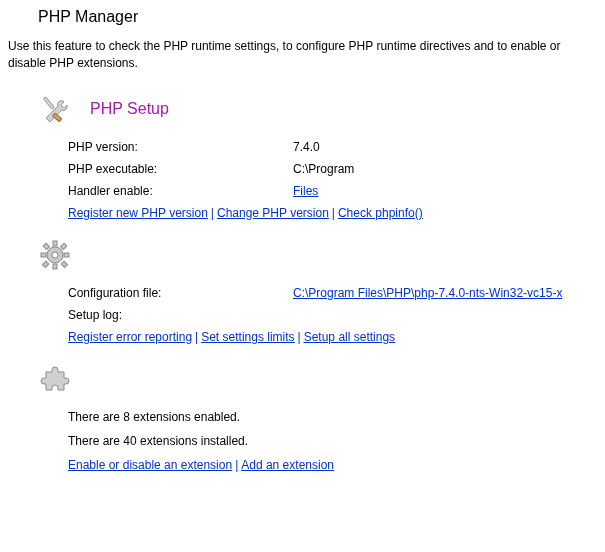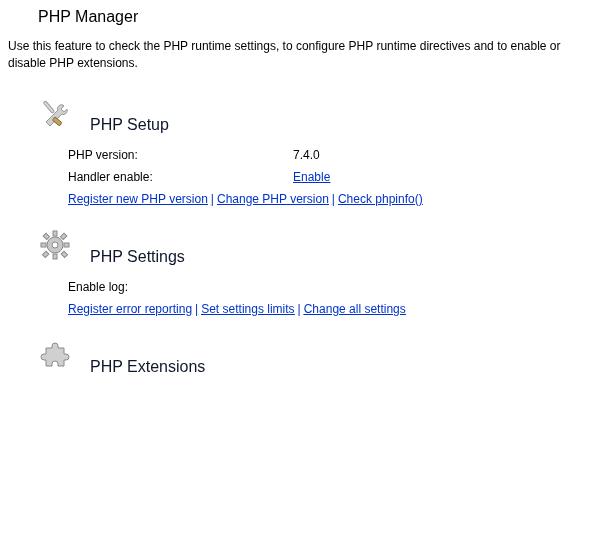--- a/index.html
+++ b/index.html
@@ -32,22 +32,21 @@
     }
     .section-icon {
       width: 34px;
       height: 34px;
       flex: 0 0 34px;
       margin-right: 18px;
     }
     .section-title {
       font-size: 16px;
       font-weight: 400;
-      color: #0f172a;
-      margin-top: 24px;
+      color: #a21caf;
     }
     .section-body {
       margin-left: 60px;
     }
     .kv-row {
       display: flex;
       margin-bottom: 8px;
       align-items: flex-end;
     }
     .kv-label {
@@ -92,22 +91,26 @@
       </svg>
     </span>
     <span class="section-title">PHP Setup</span>
   </div>
   <div class="section-body">
     <div class="kv-row">
       <span class="kv-label">PHP version:</span>
       <span class="kv-value">7.4.0</span>
     </div>
     <div class="kv-row">
+      <span class="kv-label">PHP executable:</span>
+      <span class="kv-value">C:\Program</span>
+    </div>
+    <div class="kv-row">
       <span class="kv-label">Handler enable:</span>
-      <span class="kv-value link">Enable</span>
+      <span class="kv-value link">Files</span>
     </div>
     <div class="links-row">
       <span class="link">Register new PHP version</span><span class="sep">|</span><span class="link">Change PHP version</span><span class="sep">|</span><span class="link">Check phpinfo()</span>
     </div>
   </div>
 </div>
 
 <div class="section">
   <div class="section-header">
     <span class="section-icon">
@@ -119,34 +122,43 @@
           <rect x="3" y="15" width="5" height="4"></rect>
           <rect x="26" y="15" width="5" height="4"></rect>
           <rect x="6" y="6" width="4" height="5" transform="rotate(-45 8 8)"></rect>
           <rect x="24" y="24" width="4" height="5" transform="rotate(-45 26 26)"></rect>
           <rect x="24" y="6" width="4" height="5" transform="rotate(45 26 8)"></rect>
           <rect x="6" y="24" width="4" height="5" transform="rotate(45 8 26)"></rect>
           <circle cx="17" cy="17" r="3" fill="#ffffff"></circle>
         </g>
       </svg>
     </span>
-    <span class="section-title">PHP Settings</span>
   </div>
   <div class="section-body">
     <div class="kv-row">
-      <span class="kv-label">Enable log:</span>
+      <span class="kv-label">Configuration file:</span>
+      <span class="kv-value link">C:\Program Files\PHP\php-7.4.0-nts-Win32-vc15-x</span>
+    </div>
+    <div class="kv-row">
+      <span class="kv-label">Setup log:</span>
     </div>
     <div class="links-row">
-      <span class="link">Register error reporting</span><span class="sep">|</span><span class="link">Set settings limits</span><span class="sep">|</span><span class="link">Change all settings</span>
+      <span class="link">Register error reporting</span><span class="sep">|</span><span class="link">Set settings limits</span><span class="sep">|</span><span class="link">Setup all settings</span>
     </div>
   </div>
 </div>
 
 <div class="section">
   <div class="section-header">
     <span class="section-icon">
       <svg viewBox="0 0 34 34" width="34" height="34">
         <path d="M8 10 h6 v-2 a3 3 0 1 1 6 0 v2 h6 v6 h2 a3 3 0 1 1 0 6 h-2 v6 h-6 v-2 a3 3 0 1 0 -6 0 v2 h-6 v-6 h-2 a3 3 0 1 1 0 -6 h2 z" fill="#d0d0d0" stroke="#8a8a8a" stroke-width="1"></path>
       </svg>
     </span>
-    <span class="section-title">PHP Extensions</span>
+  </div>
+  <div class="section-body">
+    <div class="ext-line">There are 8 extensions enabled.</div>
+    <div class="ext-line">There are 40 extensions installed.</div>
+    <div class="links-row">
+      <span class="link">Enable or disable an extension</span><span class="sep">|</span><span class="link">Add an extension</span>
+    </div>
   </div>
 </div>
 
 </body></html>

